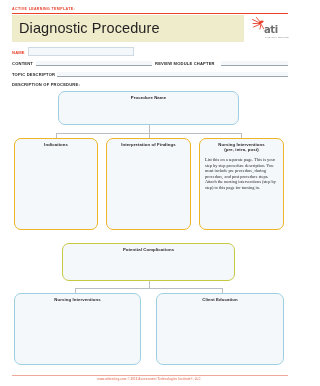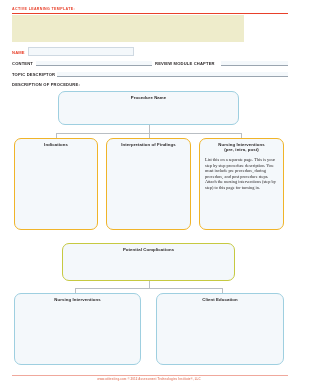--- a/index.html
+++ b/index.html
@@ -91,21 +91,38 @@
   }
 </style>
 </head>
 <body>
 
 <div class="page">
 
   <div class="alt-label">ACTIVE LEARNING TEMPLATE:</div>
   <div class="alt-rule"></div>
   <div class="title-band"></div>
+  <div class="title-text">Diagnostic Procedure</div>
 
+  <div class="logo">
+    <svg class="logo-mark" viewBox="0 0 22 15">
+      <g stroke="#e8402a" stroke-width="0.9" fill="none" stroke-linecap="round">
+        <path d="M2.5 3.5 L10 7"></path>
+        <path d="M3 7.5 L9.5 7.6"></path>
+        <path d="M3.5 11 L9.8 8.3"></path>
+        <path d="M6.5 1.5 L10.3 6.2"></path>
+        <path d="M10 13 L10.8 8.6"></path>
+        <path d="M13.5 12.5 L11.3 8.6"></path>
+      </g>
+      <path d="M9.6 5.4 q2.2 -1.6 4.3 -0.2 q-1.1 1.9 -3.2 2.4 q-1.3 .3 -1.7 -.6 z" fill="#e8402a"></path>
+      <circle cx="10.2" cy="7.2" r="1.15" fill="#e8402a"></circle>
+    </svg>
+    <div class="logo-word">ati</div>
+    <div class="logo-tag">THE WAY BEGINS</div>
+  </div>
 
   <div class="f-label red" style="left:12px;top:49.5px;">NAME</div>
   <div class="f-box" style="left:28px;top:47px;width:104px;height:7px;"></div>
 
   <div class="f-label" style="left:12px;top:61px;">CONTENT</div>
   <div class="f-line" style="left:36px;top:65px;width:116px;"></div>
   <div class="f-fill" style="left:36px;top:61px;width:116px;height:4px;"></div>
 
   <div class="f-label" style="left:155px;top:61px;">REVIEW MODULE CHAPTER</div>
   <div class="f-line" style="left:221px;top:65px;width:67px;"></div>

